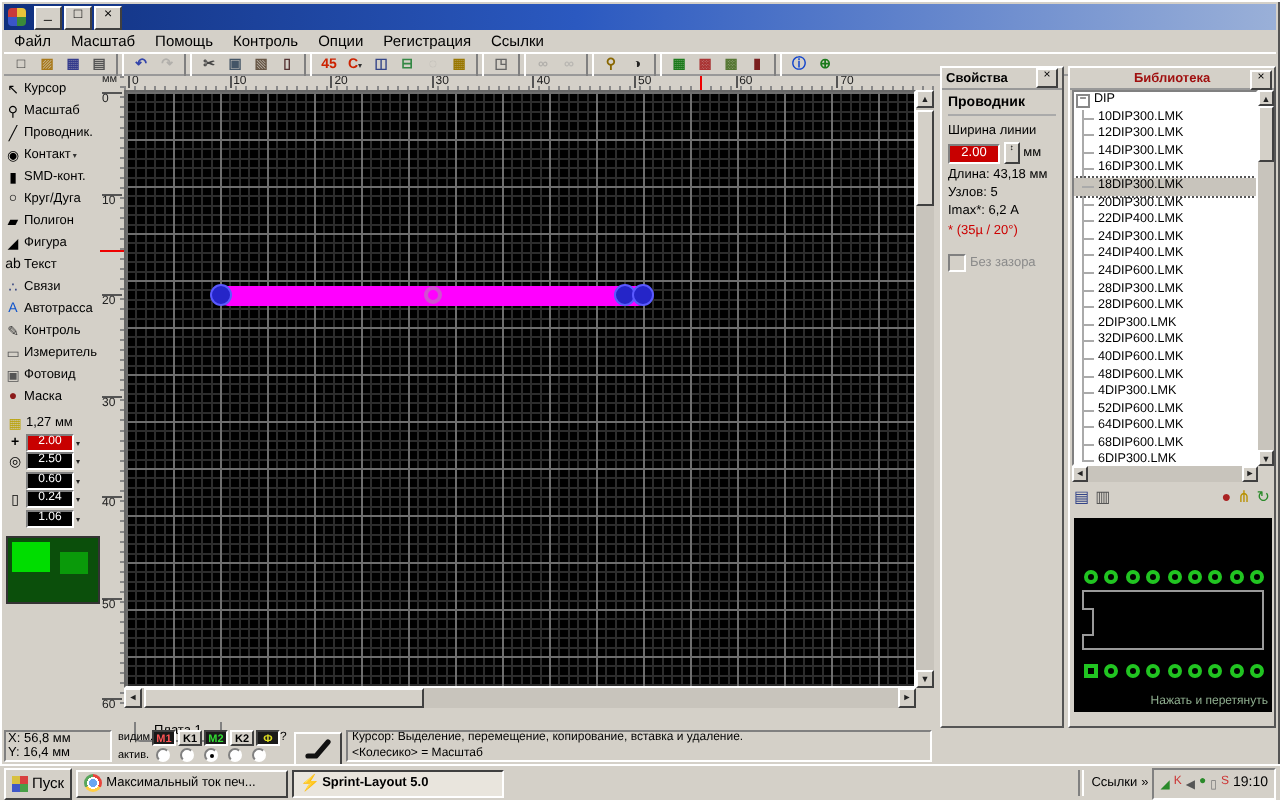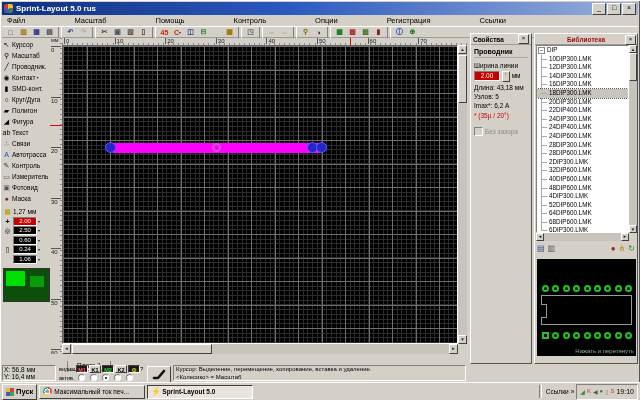--- a/index.html
+++ b/index.html
@@ -12,21 +12,21 @@
   .titlebar{position:absolute;left:2px;top:2px;width:636px;height:13px;
     background:linear-gradient(90deg,#10307e 0%,#2b59c0 45%,#9ab0d8 100%);
     display:flex;align-items:center;padding:0 2px;box-sizing:border-box;}
   .title-ico{width:9px;height:9px;margin-right:3px;border-radius:2px;
     background:conic-gradient(#e8c23a 0 25%,#3a8a3a 0 50%,#3a56c8 0 75%,#c83a3a 0);}
   .title-text{color:#fff;font-size:8px;font-weight:bold;flex:1;white-space:nowrap;}
   .winbtn{width:12px;height:10px;margin-left:1px;background:#d4d0c8;border:1px solid;
     border-color:#fff #404040 #404040 #fff;font-size:7px;line-height:8px;text-align:center;color:#000;}
   
   .menubar{position:absolute;left:2px;top:15px;width:636px;height:11px;display:flex;
-    align-items:center;font-size:7.5px;color:#000;gap:39px;}
+    align-items:center;font-size:7.5px;color:#000;}
   .menu-item{padding:1px 5px;}
   
   .toolbar{position:absolute;left:2px;top:26px;width:636px;height:12px;display:flex;
     align-items:center;border-top:1px solid #fff;border-bottom:1px solid #999;padding-left:2px;box-sizing:border-box;}
   .tbtn{min-width:13px;height:11px;display:inline-flex;align-items:center;justify-content:center;font-size:7px;}
   .tbtn .g{font-weight:bold;}
   .tbtn .sfx{font-size:4px;color:#333;}
   .tsep{width:2px;height:11px;border-left:1px solid #808080;border-right:1px solid #fff;margin:0 2px;}
   .dim{opacity:.45;}
   
@@ -142,21 +142,21 @@
     border-color:#808080 #fff #fff #808080;position:relative;box-sizing:border-box;}
   .radio.sel::after{content:"";position:absolute;left:1.5px;top:1.5px;width:2.5px;height:2.5px;border-radius:50%;background:#000;}
   .help-q{position:absolute;left:140px;top:2px;font-size:6px;}
   .bend-btn{position:absolute;left:147px;top:2px;width:22px;height:15px;background:#d4d0c8;
     border:1px solid;border-color:#fff #404040 #404040 #fff;display:flex;align-items:center;justify-content:center;}
   .statusbox{position:absolute;left:173px;top:1px;width:293px;height:16px;font-size:6px;line-height:7.5px;
     border:1px solid;border-color:#808080 #fff #fff #808080;padding:0 2px;box-sizing:border-box;white-space:nowrap;overflow:hidden;}
   
   .taskbar{position:absolute;left:0;top:382px;width:640px;height:18px;background:#d4d0c8;
     border-top:1px solid #fff;display:flex;align-items:center;padding:0 2px;gap:2px;box-sizing:border-box;}
-  .start-btn{height:14px;display:flex;align-items:center;gap:2px;padding:0 3px;font-size:7.5px;font-weight:bold;
+  .start-btn{height:14px;display:flex;align-items:center;gap:2px;padding:0 3px;font-size:7.5px;font-weight:normal;
     background:#d4d0c8;border:1px solid;border-color:#fff #404040 #404040 #fff;}
   .start-ico{width:8px;height:8px;background:conic-gradient(#d84040 0 25%,#48a048 0 50%,#4058c8 0 75%,#d8c040 0);}
   .task{height:14px;display:flex;align-items:center;gap:2px;padding:0 3px;font-size:6.5px;width:106px;
     background:#d4d0c8;border:1px solid;border-color:#fff #404040 #404040 #fff;
     white-space:nowrap;overflow:hidden;box-sizing:border-box;}
   .task.pressed{border-color:#404040 #fff #fff #404040;background:#e9e5dd;font-weight:bold;}
   .task-ico{width:9px;height:9px;flex:0 0 9px;display:inline-block;}
   .ico-chrome{border-radius:50%;
     background:radial-gradient(circle at 50% 50%,#68a6f0 0 2px,#fff 2px 3px,transparent 3px),
                conic-gradient(#e8453c 0 120deg,#ffce44 0 240deg,#58a65c 0);}
@@ -169,21 +169,20 @@
   .tray .time{font-size:7px;}
 </style>
 </head>
 <body>
 
 <div id="app">
  <div id="appwin">
 
   <div class="titlebar">
     <span class="title-ico"></span>
-    <span class="title-text">Sprint-Layout 5.0 rus</span>
     <span class="winbtn">_</span>
     <span class="winbtn">□</span>
     <span class="winbtn">×</span>
   </div>
 
   <div class="menubar">
 
   <span class="menu-item">Файл</span>
         <span class="menu-item">Масштаб</span>
         <span class="menu-item">Помощь</span>

